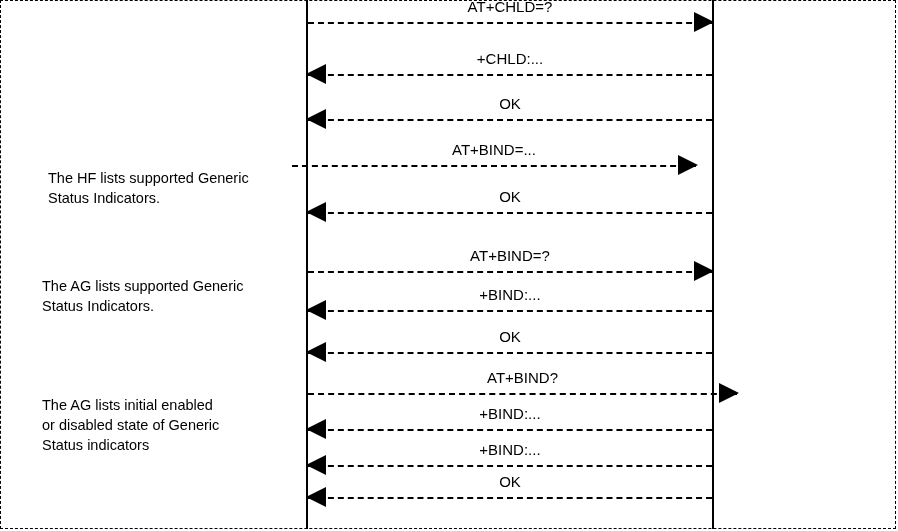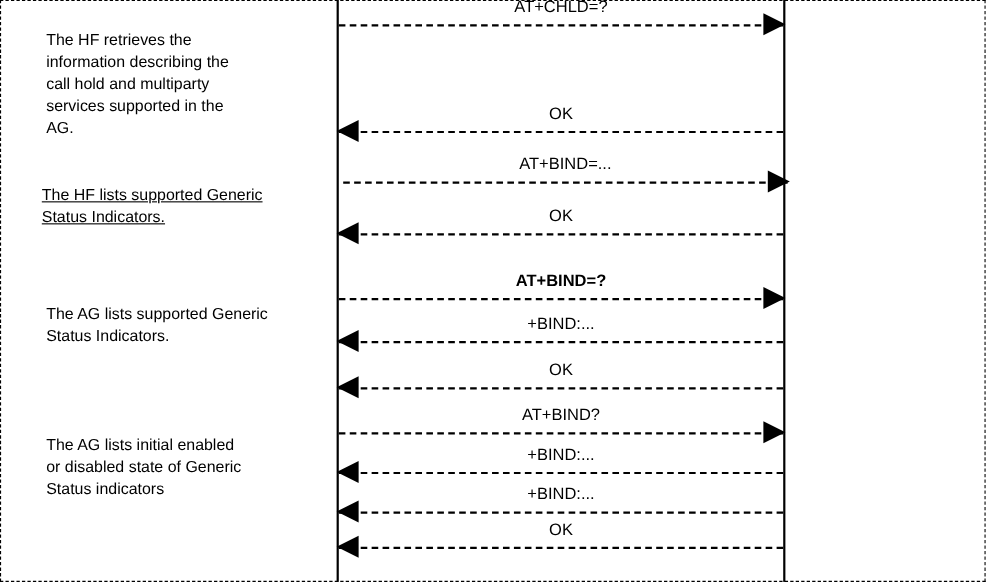--- a/index.html
+++ b/index.html
@@ -82,77 +82,77 @@
 </head>
 <body>
 
 <div id="canvas">
 
   <div class="outer-border"></div>
 
   <div class="lifeline" style="left:306px; top:0px; height:529px;"></div>
   <div class="lifeline" style="left:712px; top:0px; height:529px;"></div>
 
-  <div class="note" style="left:42px; top:27px; width:250px;">The HF retrieves the
-information describing the
-call hold and multiparty
-services supported in the
-AG.</div>
-  <div class="note" style="left:38px; top:168px; width:270px;text-decoration:underline;">The HF lists supported Generic
+  <div class="note" style="left:48px; top:168px; width:270px;">The HF lists supported Generic
 Status Indicators.</div>
   <div class="note" style="left:42px; top:276px; width:270px;">The AG lists supported Generic
 Status Indicators.</div>
   <div class="note" style="left:42px; top:395px; width:270px;">The AG lists initial enabled
 or disabled state of Generic
 Status indicators</div>
 
   <div class="msg" style="left:308px; top:-4px; width:404px;">
     <div class="label">AT+CHLD=?</div>
     <div class="line"></div>
     <div class="arrow right"></div>
   </div>
 
+  <div class="msg" style="left:308px; top:48px; width:404px;">
+    <div class="label">+CHLD:...</div>
+    <div class="line"></div>
+    <div class="arrow left"></div>
+  </div>
 
   <div class="msg" style="left:308px; top:93px; width:404px;">
     <div class="label">OK</div>
     <div class="line"></div>
     <div class="arrow left"></div>
   </div>
 
-  <div class="msg" style="left:312px; top:139px; width:404px;">
+  <div class="msg" style="left:292px; top:139px; width:404px;">
     <div class="label">AT+BIND=...</div>
     <div class="line"></div>
     <div class="arrow right"></div>
   </div>
 
   <div class="msg" style="left:308px; top:186px; width:404px;">
     <div class="label">OK</div>
     <div class="line"></div>
     <div class="arrow left"></div>
   </div>
 
-  <div class="msg" style="left:308px; top:245px; width:404px;font-weight:bold;">
+  <div class="msg" style="left:308px; top:245px; width:404px;">
     <div class="label">AT+BIND=?</div>
     <div class="line"></div>
     <div class="arrow right"></div>
   </div>
 
   <div class="msg" style="left:308px; top:284px; width:404px;">
     <div class="label">+BIND:...</div>
     <div class="line"></div>
     <div class="arrow left"></div>
   </div>
 
   <div class="msg" style="left:308px; top:326px; width:404px;">
     <div class="label">OK</div>
     <div class="line"></div>
     <div class="arrow left"></div>
   </div>
 
-  <div class="msg" style="left:308px; top:367px; width:404px;">
+  <div class="msg" style="left:308px; top:367px; width:404px;padding-left:25px;">
     <div class="label">AT+BIND?</div>
     <div class="line"></div>
     <div class="arrow right"></div>
   </div>
 
   <div class="msg" style="left:308px; top:403px; width:404px;">
     <div class="label">+BIND:...</div>
     <div class="line"></div>
     <div class="arrow left"></div>
   </div>

